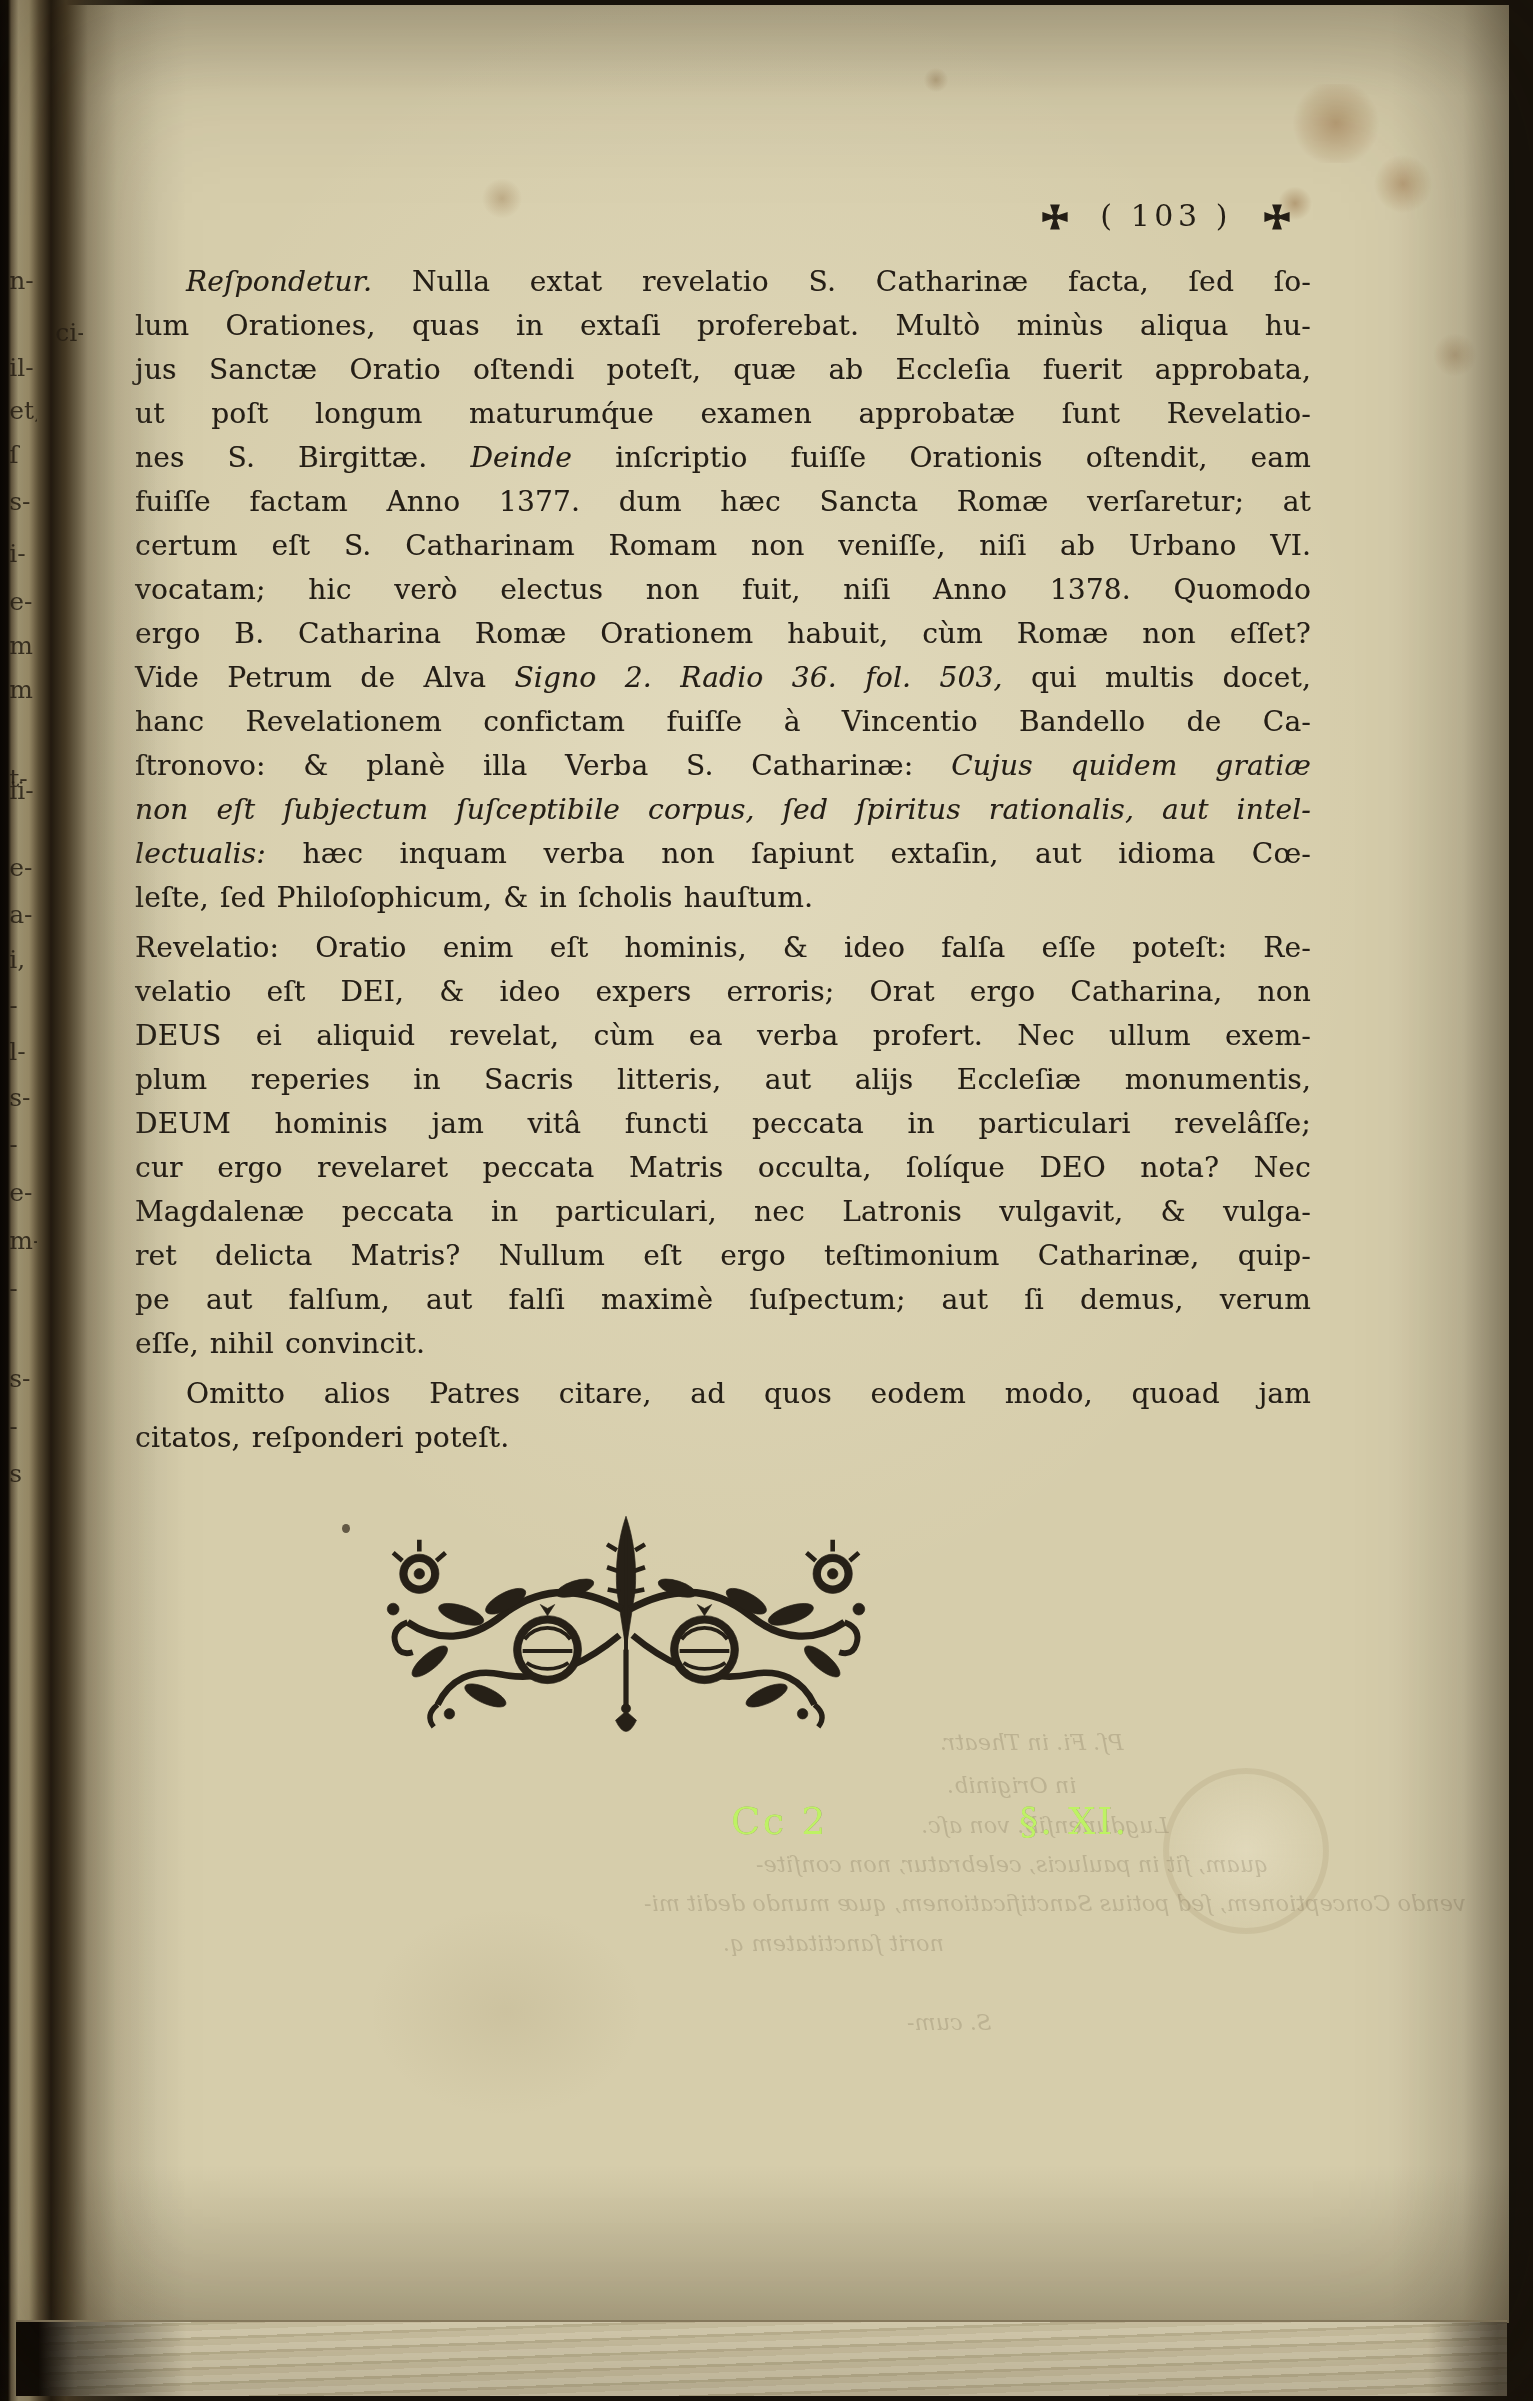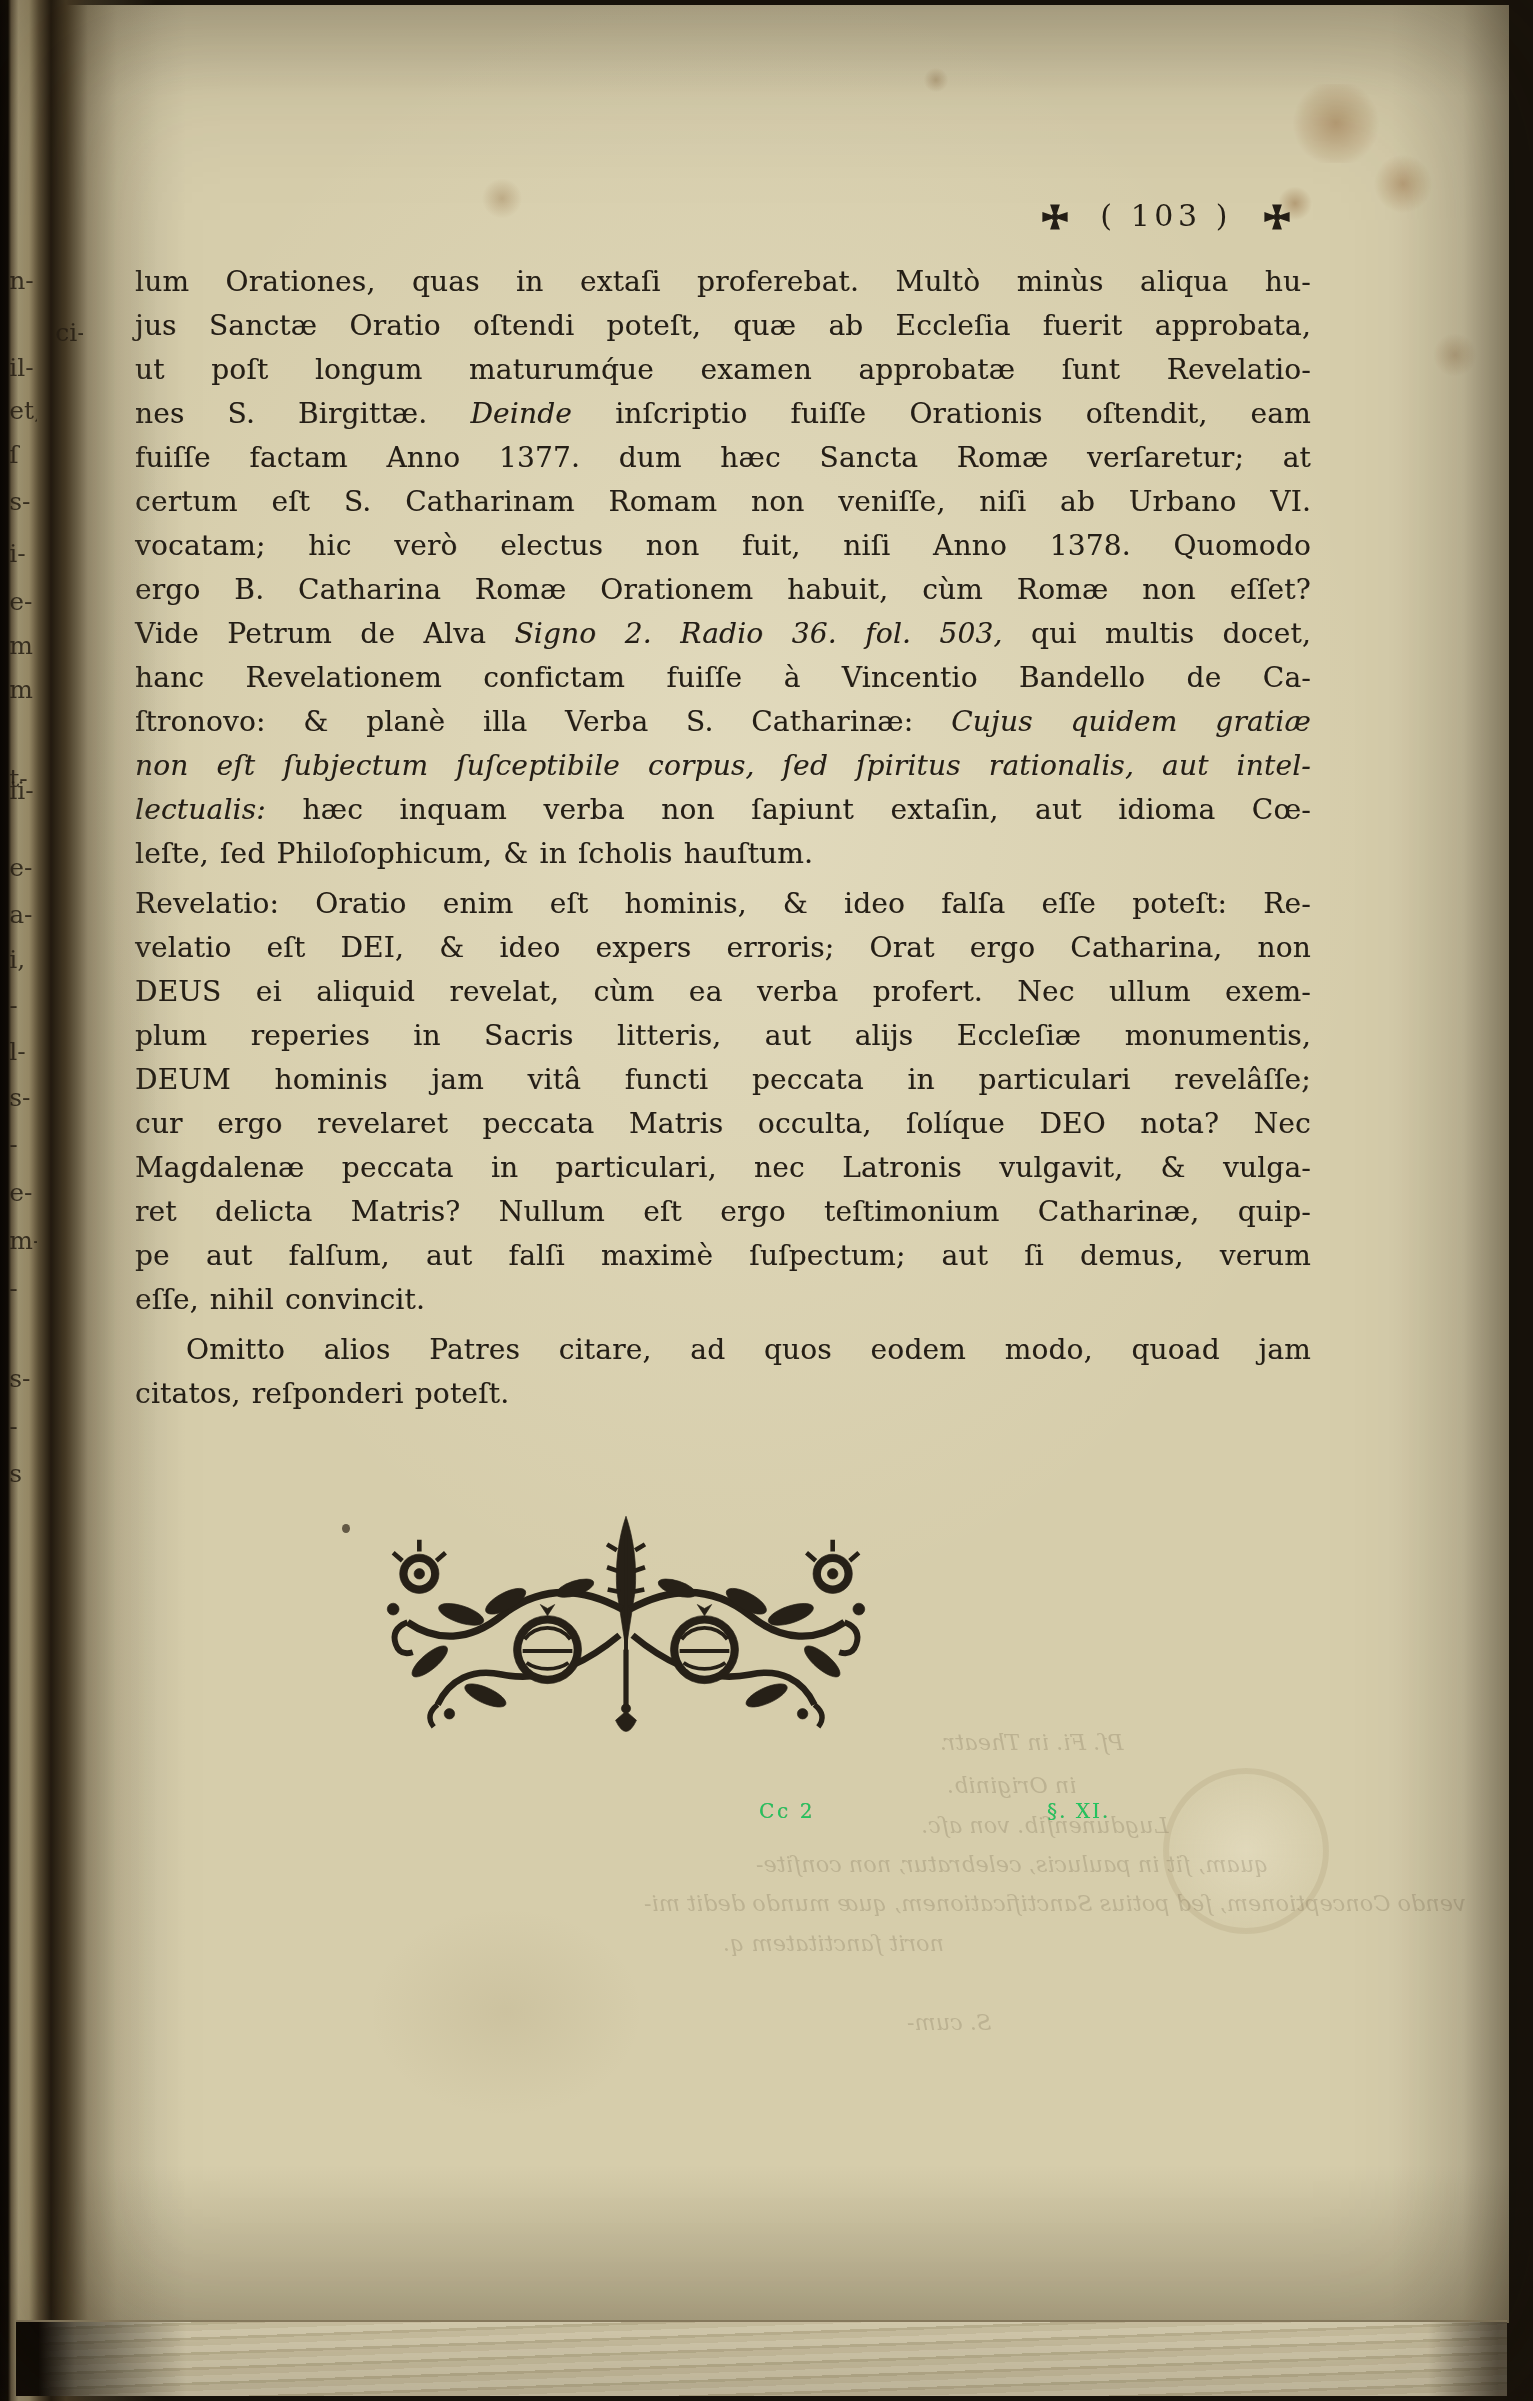--- a/index.html
+++ b/index.html
@@ -65,22 +65,22 @@
   .line{text-align:justify;text-align-last:justify;}
   .line.last{text-align-last:left;}
   .line.first{text-indent:51px;}
   .it{font-style:italic;}
 
   
   .ornament{position:absolute;top:1511px;left:351px;width:550px;height:242px;z-index:3;}
   .ornament svg{width:100%;height:100%;}
 
   
-  .sig,.catch{position:absolute;top:1799px;z-index:3;font-size:20px;color:#22c55e;
-    text-shadow:0.3px 0.4px 0.5px rgba(34,27,19,0.35);margin-left:28px;}
+  .sig,.catch{position:absolute;top:1799px;z-index:3;font-size:38px;color:#bef264;
+    text-shadow:0.3px 0.4px 0.5px rgba(34,27,19,0.35);}
   .sig{left:731px;letter-spacing:2.6px;}
   .catch{left:1019px;letter-spacing:2px;}
 
   
   .stain{position:absolute;pointer-events:none;}
   .fox1{top:84px;left:1290px;width:92px;height:79px;z-index:2;
     background:radial-gradient(circle at 50% 50%, rgba(138,90,42,0.42), rgba(138,90,42,0.12) 55%, rgba(0,0,0,0) 72%);}
   .fox2{top:155px;left:1373px;width:60px;height:58px;z-index:2;
     background:radial-gradient(circle, rgba(138,90,42,0.38), rgba(0,0,0,0) 70%);}
   .fox3{top:187px;left:1277px;width:36px;height:33px;z-index:2;
@@ -149,20 +149,21 @@
         <path d="M38,13 L38,27 L23,22 L23,18 Z"></path>
         <path d="M27,38 L13,38 L18,23 L22,23 Z"></path>
         <path d="M2,27 L2,13 L17,18 L17,22 Z"></path>
         <rect x="16" y="16" width="8" height="8"></rect>
       </svg>
     </span>
   </div>
 
   <div class="text-block" id="text-block">
       <div class="para">
+        <div class="line first"><span class="it">Reſpondetur.</span><span> Nulla extat revelatio S. Catharinæ facta, ſed ſo-</span></div>
         <div class="line"><span>lum Orationes, quas in extaſi proferebat. Multò minùs aliqua hu-</span></div>
         <div class="line"><span>jus Sanctæ Oratio oſtendi poteſt, quæ ab Eccleſia fuerit approbata,</span></div>
         <div class="line"><span>ut poſt longum maturumq́ue examen approbatæ ſunt Revelatio-</span></div>
         <div class="line"><span>nes S. Birgittæ. </span><span class="it">Deinde</span><span> inſcriptio fuiſſe Orationis oſtendit, eam</span></div>
         <div class="line"><span>fuiſſe factam Anno 1377. dum hæc Sancta Romæ verſaretur; at</span></div>
         <div class="line"><span>certum eſt S. Catharinam Romam non veniſſe, niſi ab Urbano VI.</span></div>
         <div class="line"><span>vocatam; hic verò electus non fuit, niſi Anno 1378. Quomodo</span></div>
         <div class="line"><span>ergo B. Catharina Romæ Orationem habuit, cùm Romæ non eſſet?</span></div>
         <div class="line"><span>Vide Petrum de Alva </span><span class="it">Signo 2. Radio 36. fol. 503,</span><span> qui multis docet,</span></div>
         <div class="line"><span>hanc Revelationem confictam fuiſſe à Vincentio Bandello de Ca-</span></div>

